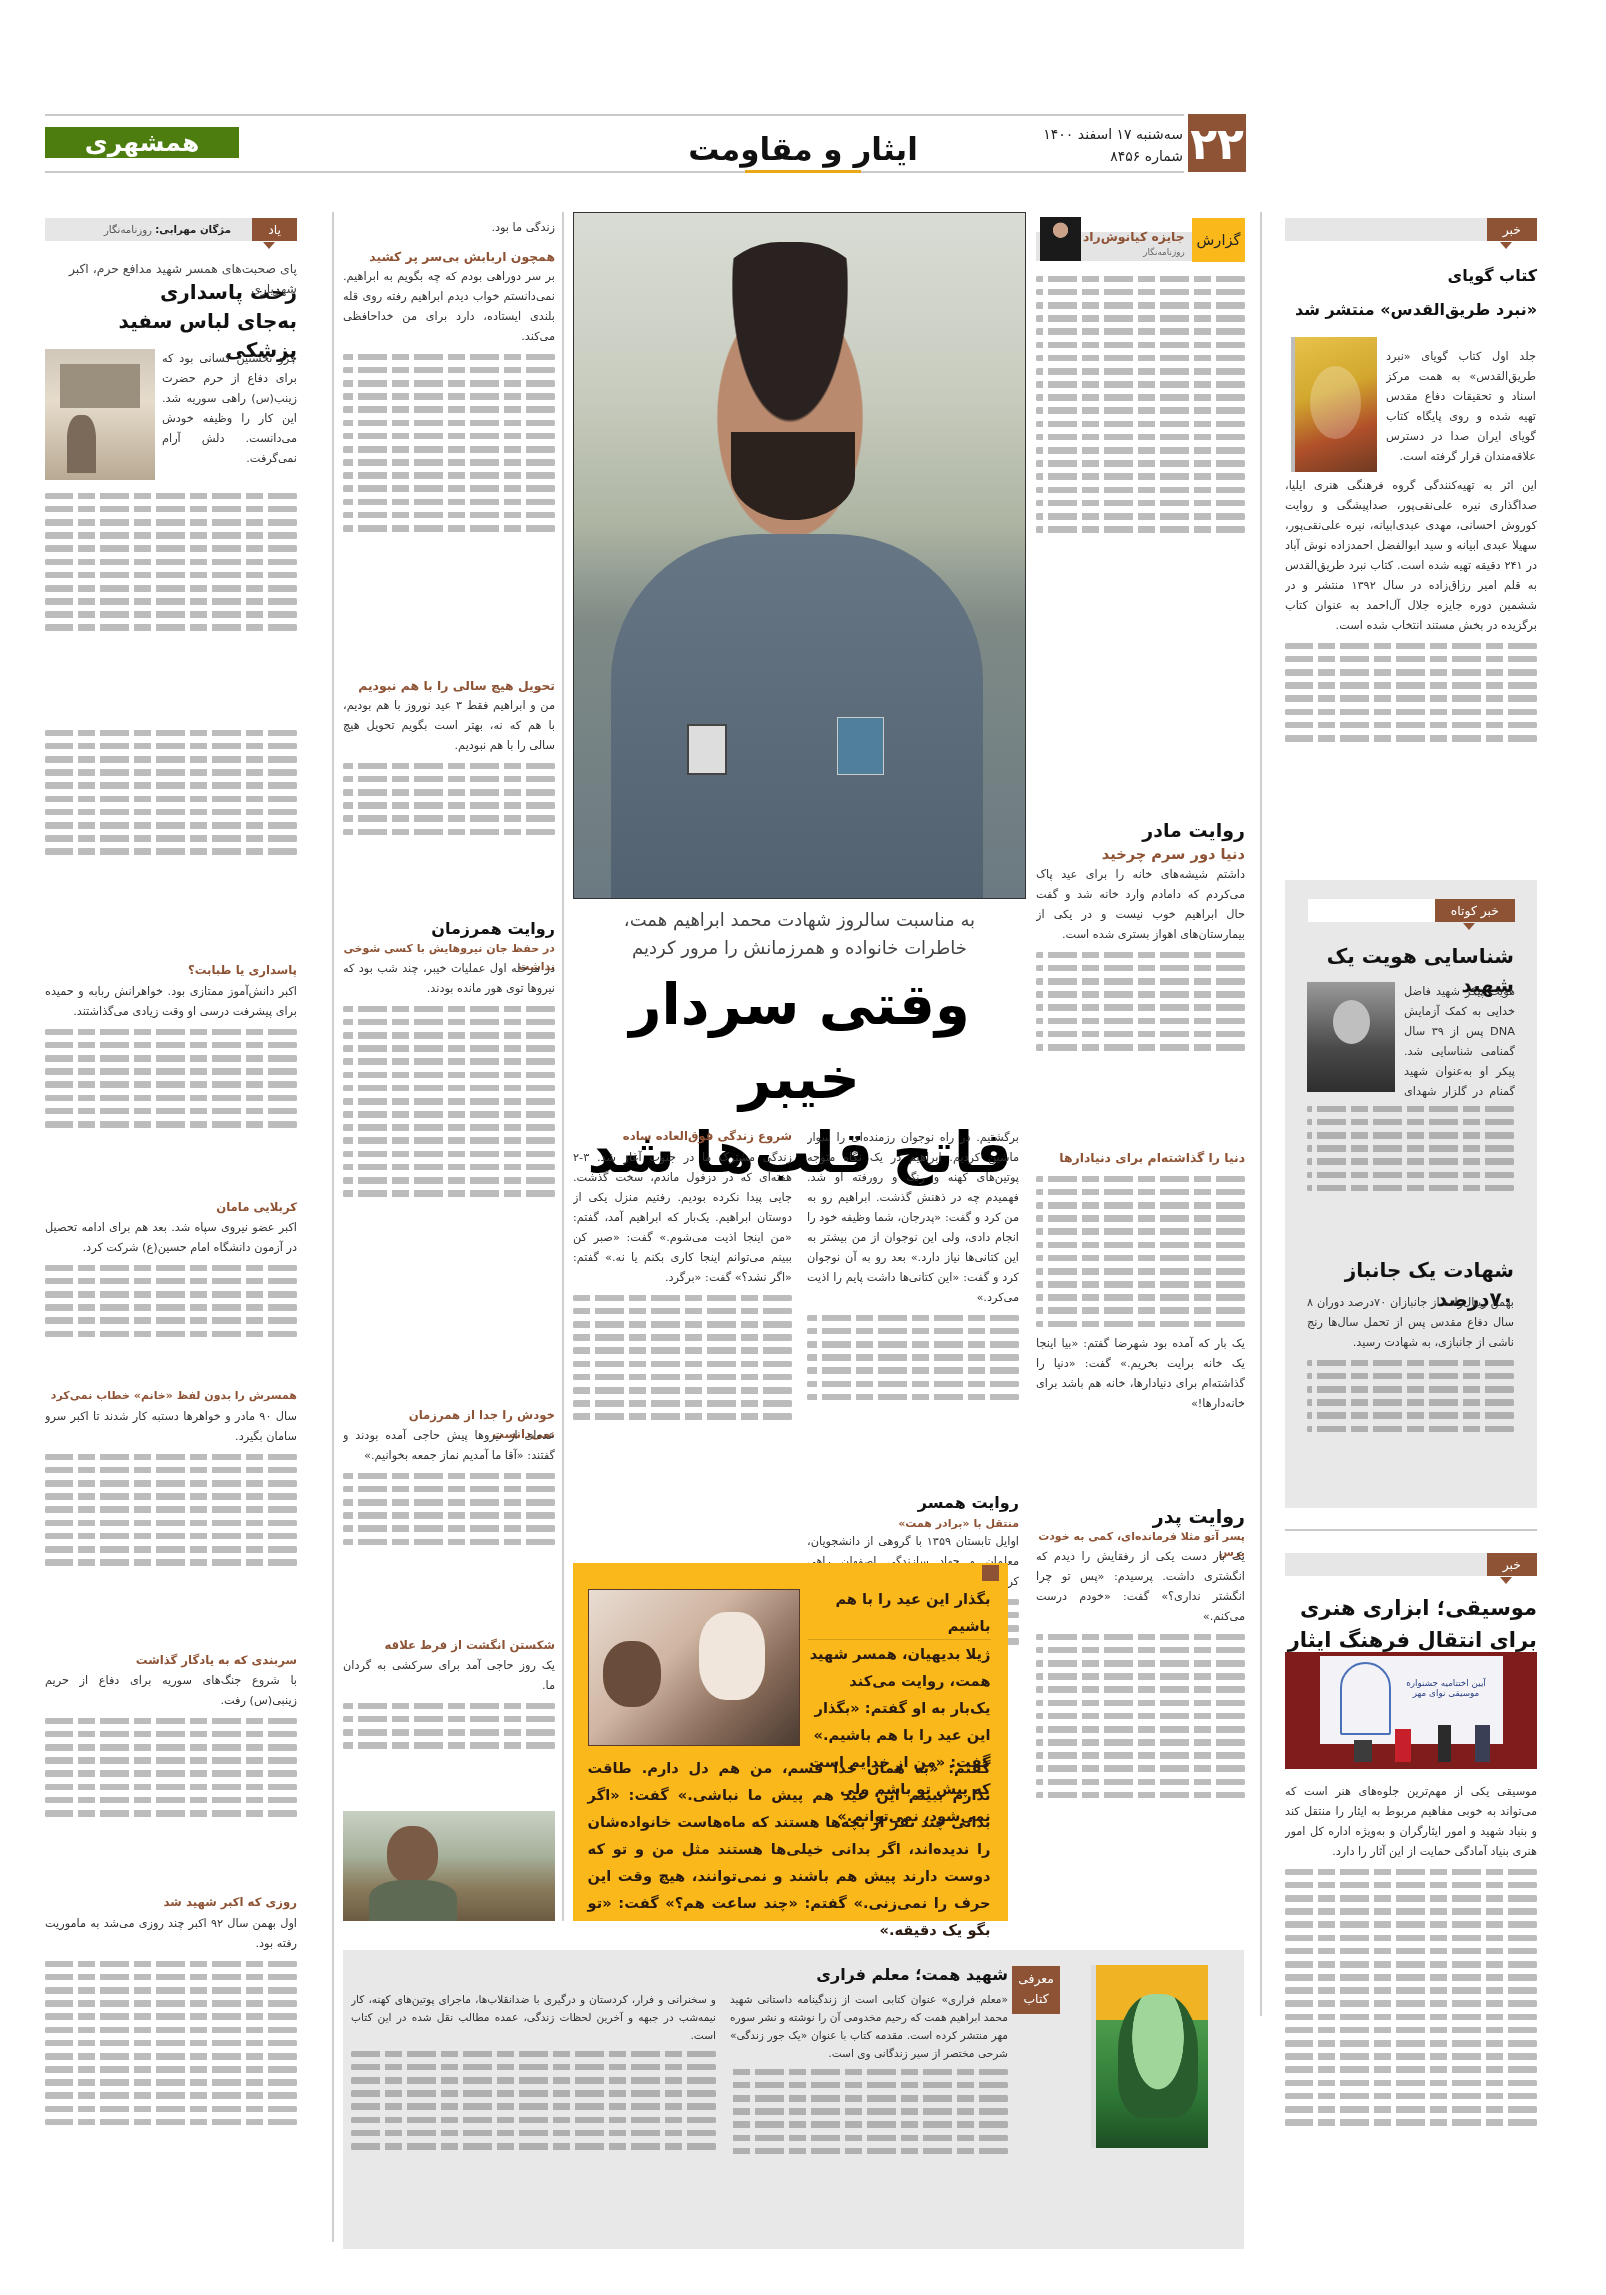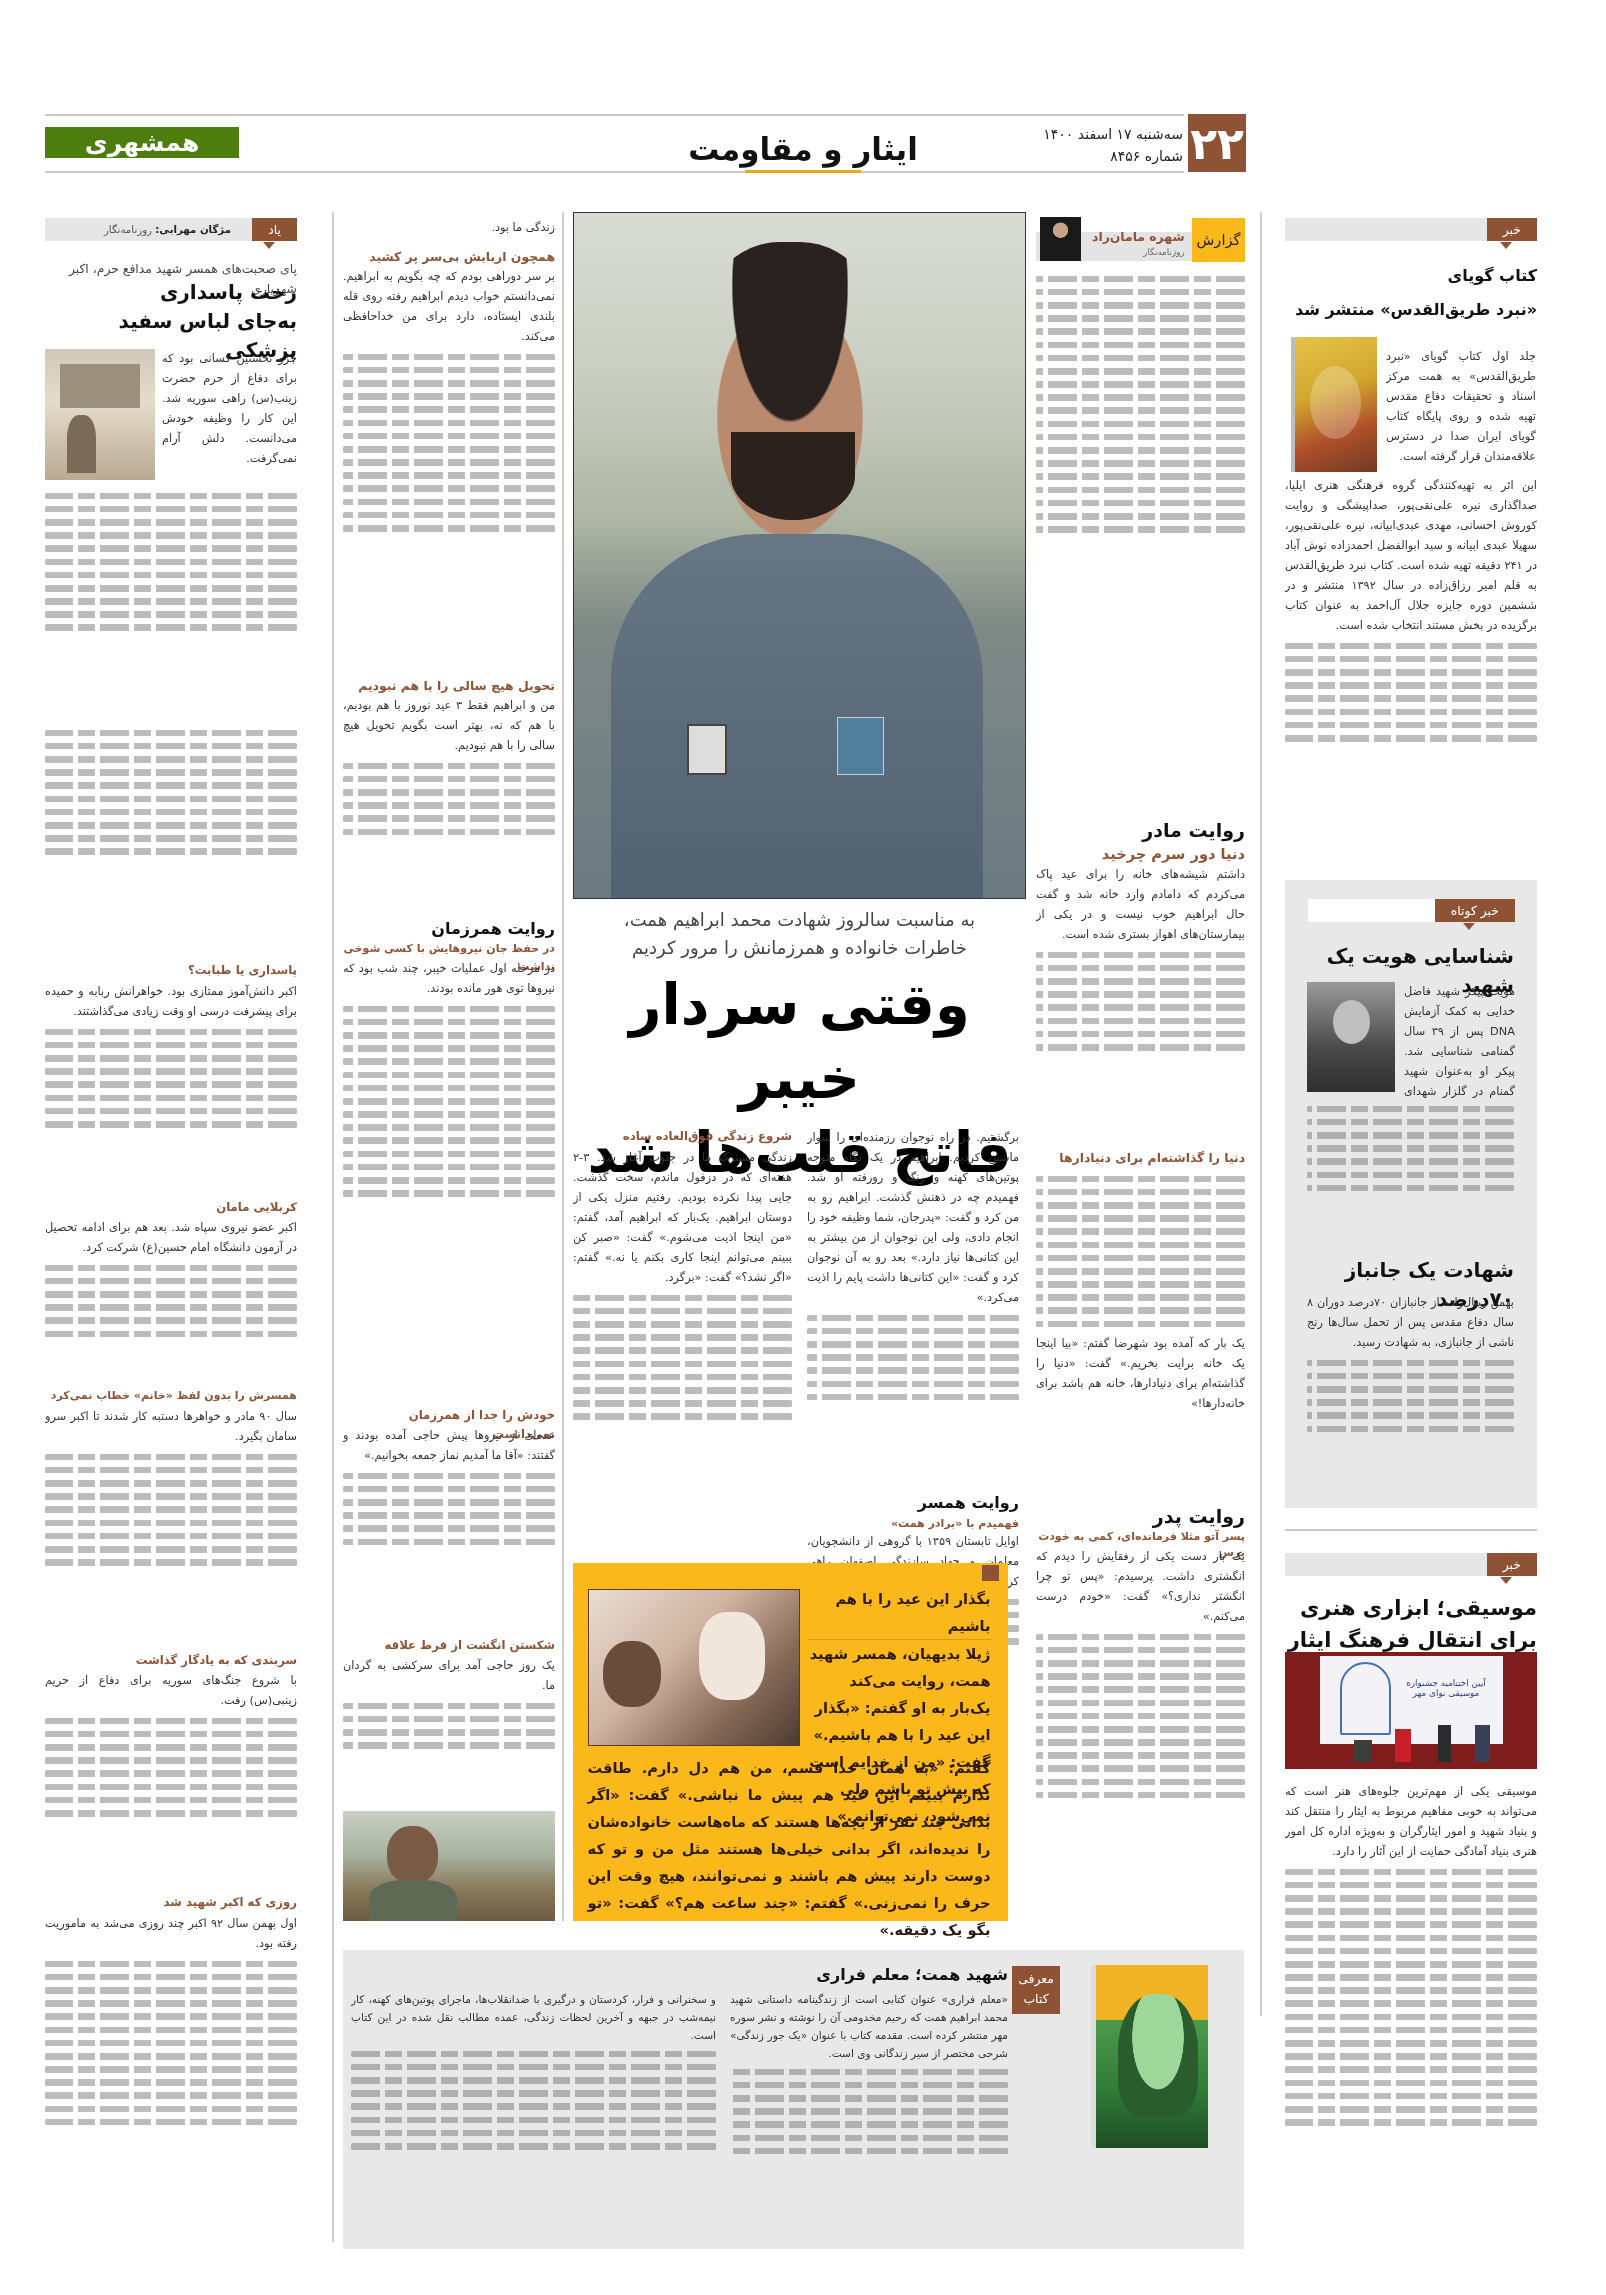--- a/index.html
+++ b/index.html
@@ -102,21 +102,21 @@
 </div>
 <div class="body-text" style="left:1285px; top:1782px; width:252px; height:504px;">
   <span>موسیقی یکی از مهم‌ترین جلوه‌های هنر است که می‌تواند به خوبی مفاهیم مربوط به ایثار را منتقل کند و بنیاد شهید و امور ایثارگران و به‌ویژه اداره کل امور هنری بنیاد آمادگی حمایت از این آثار را دارد.</span>
   <span class="filler"></span><span class="filler"></span><span class="filler"></span><span class="filler"></span><span class="filler"></span><span class="filler"></span><span class="filler"></span><span class="filler"></span><span class="filler"></span><span class="filler"></span><span class="filler"></span><span class="filler"></span><span class="filler"></span><span class="filler"></span><span class="filler"></span><span class="filler"></span><span class="filler"></span><span class="filler"></span><span class="filler"></span><span class="filler"></span>
 </div>
 
 <div class="vrule" style="left:1260px; top:212px; height:1804px;"></div>
 
 <div class="abs" style="left:1192px; top:218px; width:53px; height:44px; background:#fbb81b; color:#222; font-size:14.6px; line-height:44px; text-align:center;">گزارش</div>
 <div class="abs" style="left:1036px; top:232px; width:156px; height:29px; background:#e4e4e4;">
-  <div style="position:absolute; right:7.3px; top:-2.9px; font-size:12.4px; font-weight:bold; color:#8e5335;">شهره مامان‌راد</div>
+  <div style="position:absolute; right:7.3px; top:-2.9px; font-size:12.4px; font-weight:bold; color:#8e5335;">جایزه کیانوش‌راد</div>
   <div style="position:absolute; right:7.3px; top:14.6px; font-size:8.8px; color:#666;">روزنامه‌نگار</div>
   <div style="position:absolute; left:4.4px; top:-14.6px; width:41px; height:44px; background:radial-gradient(circle at 50% 30%,#c9a289 0 7.3px,#1a1a1a 8px);"></div>
 </div>
 <div class="body-text" style="left:1036px; top:269px; width:209px; height:526px;">
   <span class="filler"></span><span class="filler"></span><span class="filler"></span><span class="filler"></span><span class="filler"></span><span class="filler"></span><span class="filler"></span><span class="filler"></span><span class="filler"></span><span class="filler"></span><span class="filler"></span><span class="filler"></span><span class="filler"></span><span class="filler"></span><span class="filler"></span><span class="filler"></span><span class="filler"></span><span class="filler"></span><span class="filler"></span><span class="filler"></span>
 </div>
 
 <div class="abs" style="left:1036px; top:817px; width:209px; text-align:right;">
   <div class="sub-black">روایت مادر</div>
   <div class="sub-brown">دنیا دور سرم چرخید</div>
@@ -157,21 +157,21 @@
   <div>وقتی سردار خیبر</div>
   <div>فاتح قلب‌ها شد</div>
 </div>
 
 <div class="body-text" style="left:807px; top:1128px; width:212px; height:372px;">
   <span>برگشتیم. در راه نوجوان رزمنده‌ای را سوار ماشین کردیم. ابراهیم در یک نگاه متوجه پوتین‌های کهنه و رنگ و رورفته او شد. فهمیدم چه در ذهنش گذشت. ابراهیم رو به من کرد و گفت: «پدرجان، شما وظیفه خود را انجام دادی، ولی این نوجوان از من بیشتر به این کتانی‌ها نیاز دارد.» بعد رو به آن نوجوان کرد و گفت: «این کتانی‌ها داشت پایم را اذیت می‌کرد.»</span>
   <span class="filler"></span><span class="filler"></span><span class="filler"></span><span class="filler"></span><span class="filler"></span><span class="filler"></span><span class="filler"></span>
 </div>
 <div class="abs" style="left:807px; top:1490px; width:212px; text-align:right;">
   <div class="sub-black" style="font-size:16px;">روایت همسر</div>
-  <div class="sub-brown" style="font-size:11px; line-height:16px;">فهمیدم با «برادر همت»</div>
+  <div class="sub-brown" style="font-size:11px; line-height:16px;">منتقل با «برادر همت»</div>
 </div>
 <div class="body-text" style="left:807px; top:1532px; width:212px; height:175px;">
   <span>اوایل تابستان ۱۳۵۹ با گروهی از دانشجویان، معلمان و جهاد سازندگی اصفهان راهی کردستان شدیم.</span>
   <span class="filler"></span><span class="filler"></span><span class="filler"></span><span class="filler"></span>
 </div>
 
 <div class="abs" style="left:573px; top:1128px; width:219px; text-align:right;">
   <div class="sub-brown" style="font-size:11.7px; line-height:17.5px;">شروع زندگی فوق‌العاده ساده</div>
 </div>
 <div class="body-text" style="left:573px; top:1148px; width:219px; height:409px;">

